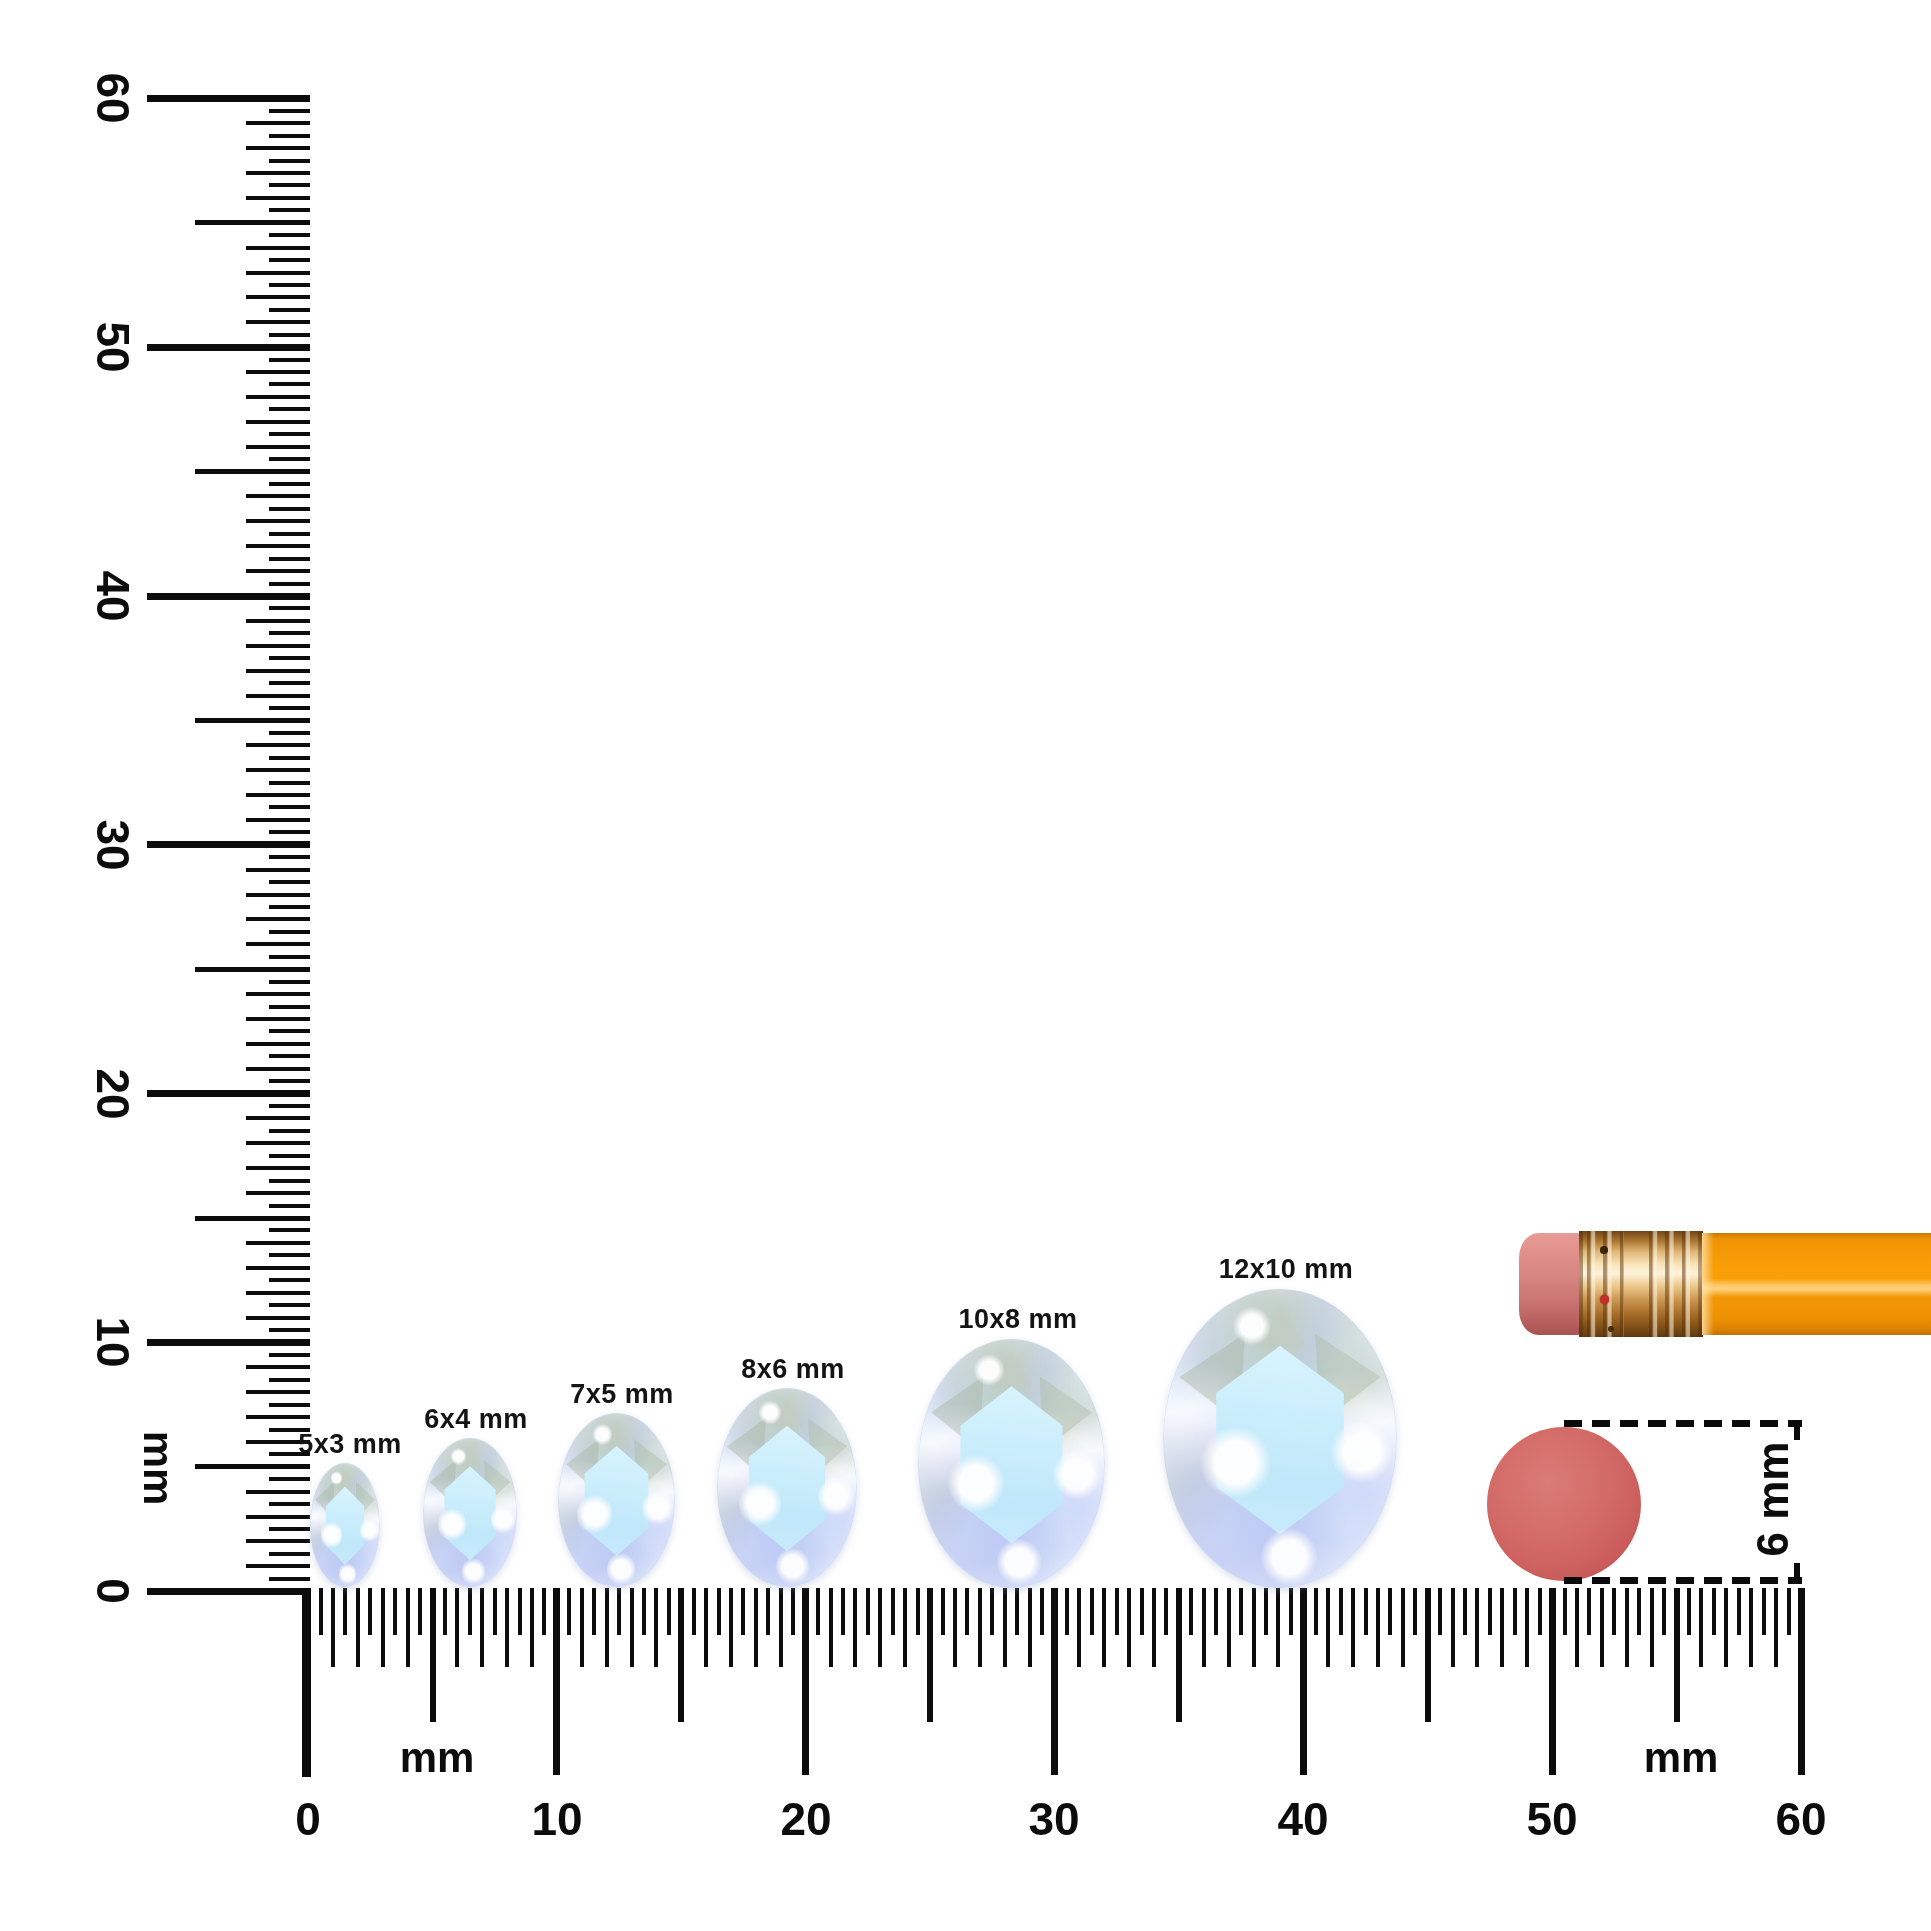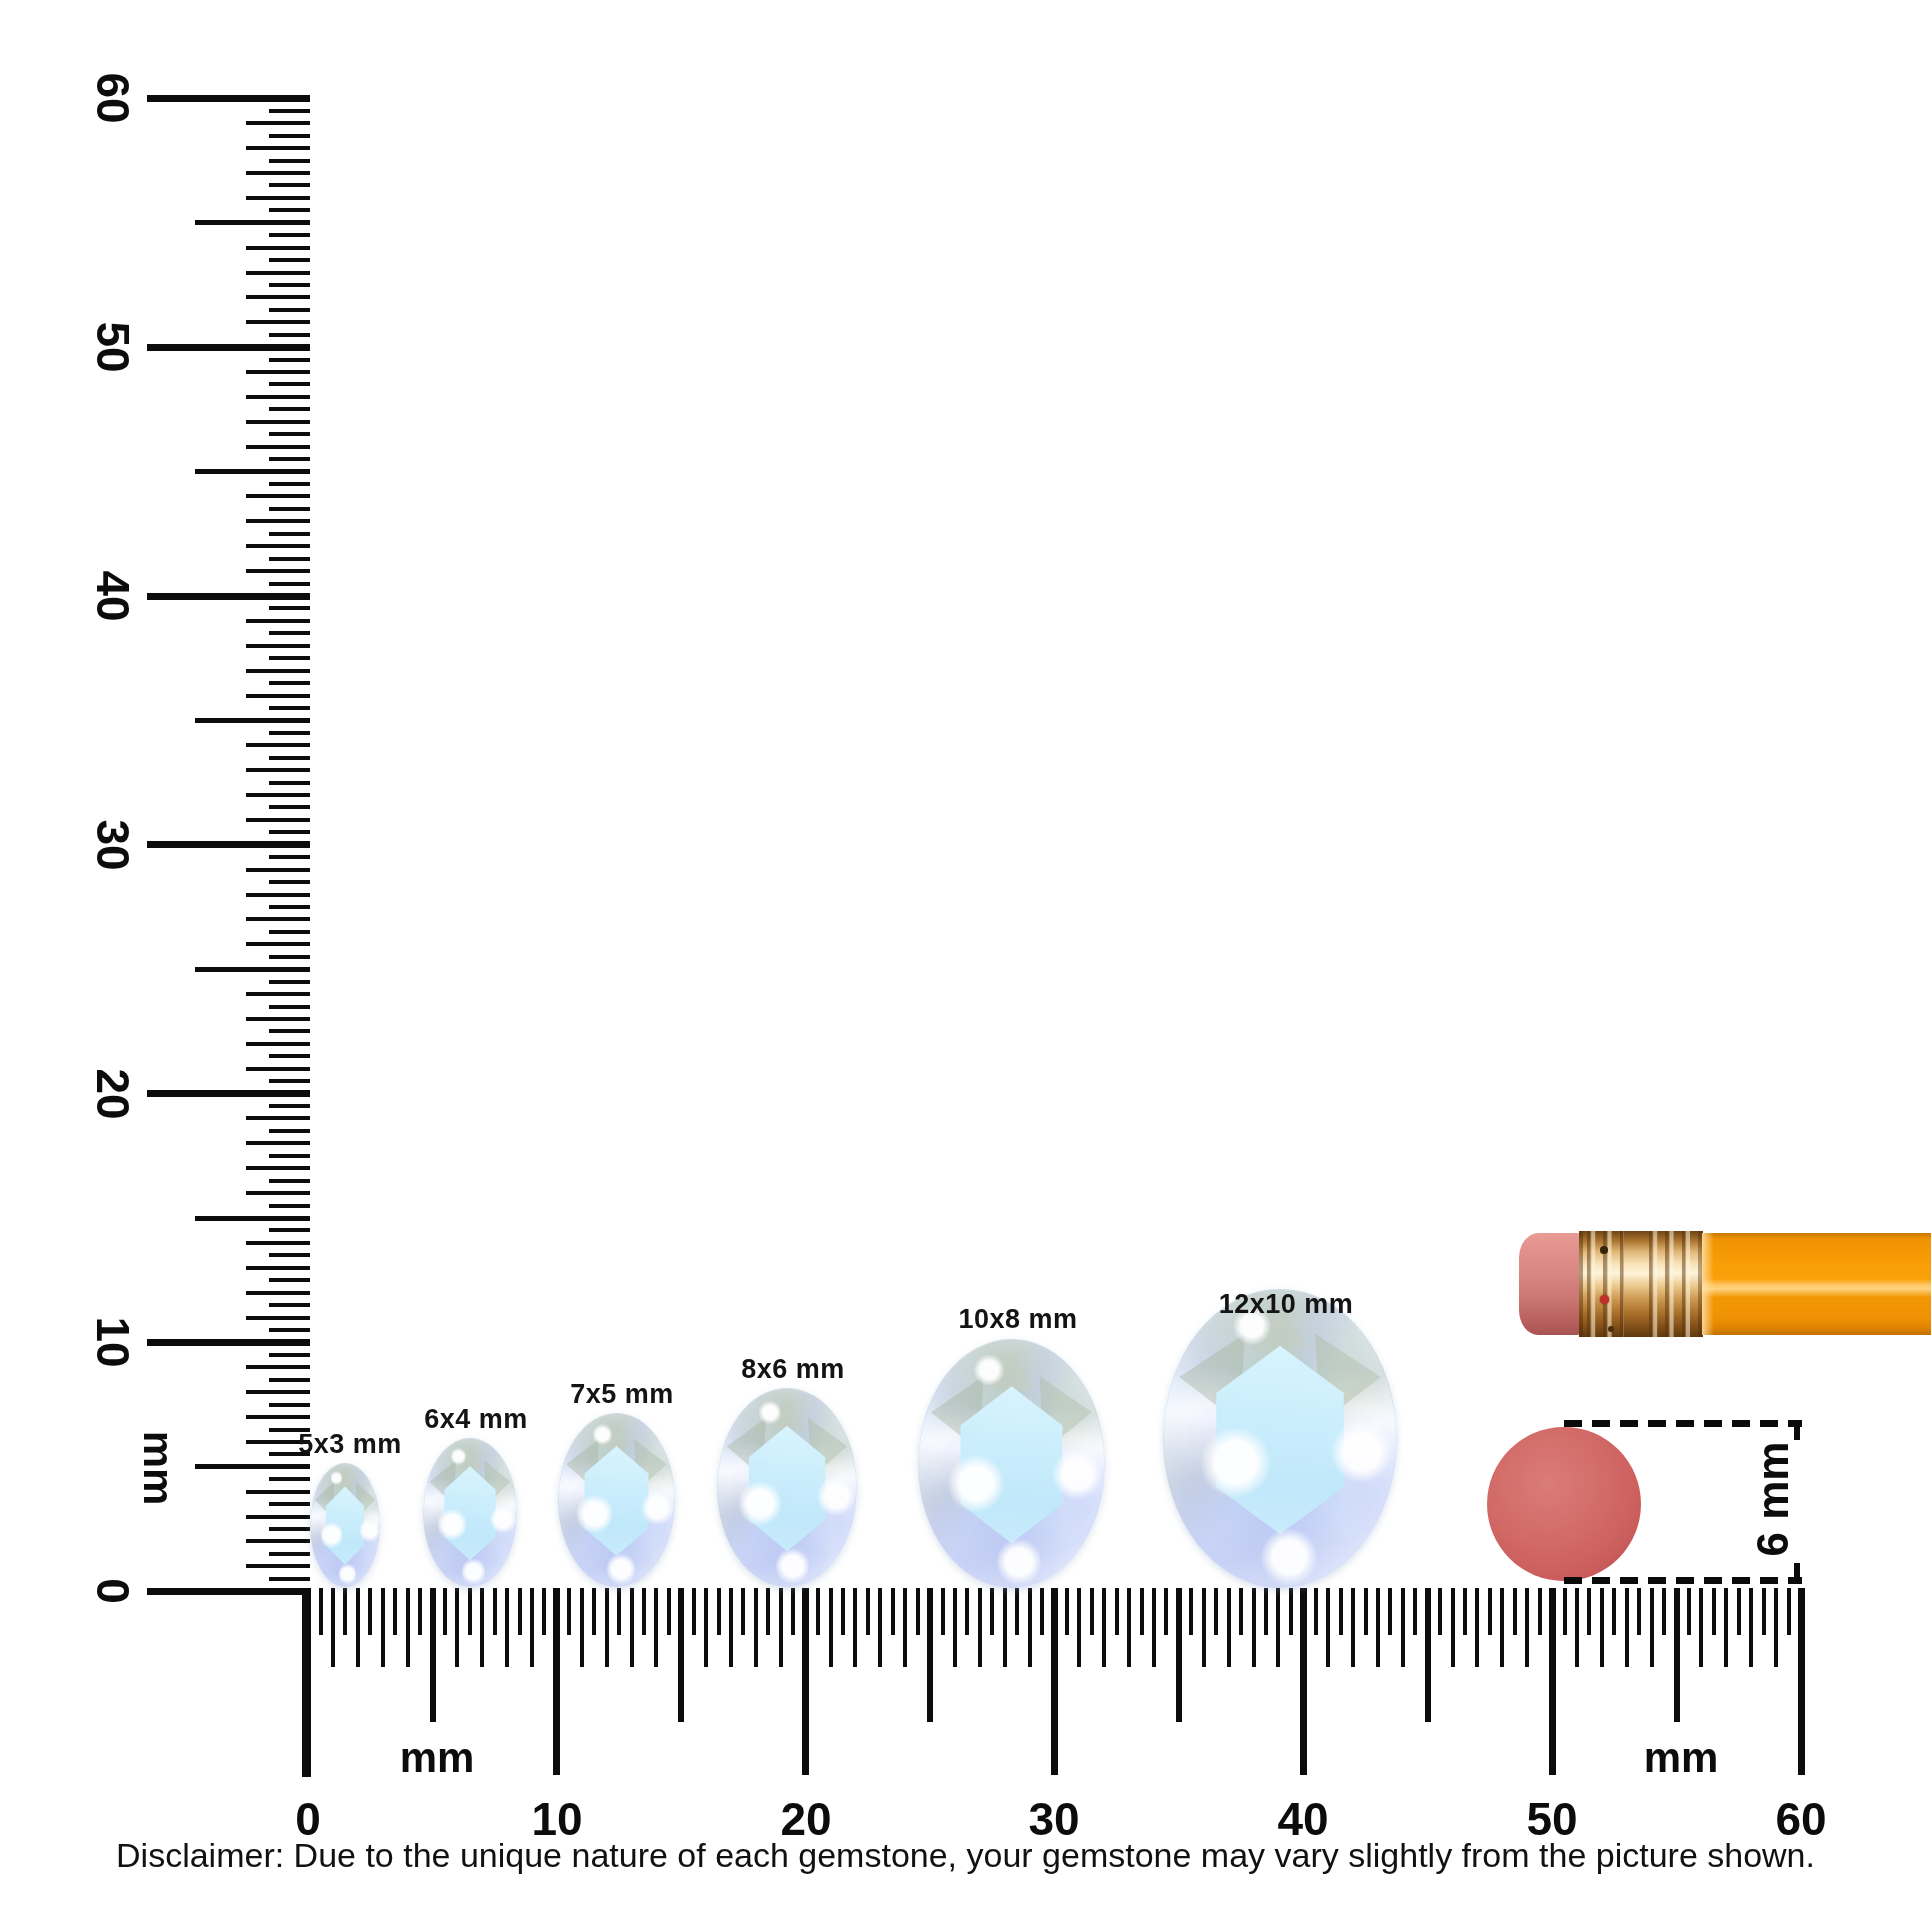--- a/index.html
+++ b/index.html
@@ -426,21 +426,21 @@
         <div class="gem-facets"></div>
         <div class="gem-tri-left"></div>
         <div class="gem-tri-right"></div>
         <div class="gem-tri-top"></div>
         <div class="gem-hex"></div>
         <div class="glint" style="left: 16%; top: 46%; width: 30%; height: 24%;"></div>
         <div class="glint" style="left: 72%; top: 44%; width: 26%; height: 20.8%;"></div>
         <div class="glint" style="left: 42%; top: 80%; width: 24%; height: 19.2%;"></div>
         <div class="glint" style="left: 30%; top: 6%; width: 16%; height: 12.8%;"></div>
       </div>
-      <div class="gem-label" style="left: 1286px; top: 1269px; margin-top: 35px;">12x10 mm</div>
+      <div class="gem-label" style="left: 1286px; top: 1269px;">12x10 mm</div>
     </div>
 
   <div class="pencil">
     <div class="eraser"></div>
     <div class="ferrule">
       <div class="crimp crimp-a"></div>
       <div class="crimp crimp-b"></div>
       <div class="ferrule-edge-l"></div>
       <div class="ferrule-edge-r"></div>
       <div class="rivet rivet-1"></div>
@@ -450,15 +450,14 @@
     <div class="pencil-body"></div>
   </div>
 
   <div class="eraser-circle"></div>
   <div class="dash-line dash-top"></div>
   <div class="dash-line dash-bottom"></div>
   <div class="dash-cap cap-top"></div>
   <div class="dash-cap cap-bottom"></div>
   <div class="dim-label">6 mm</div>
 
-  <div class="disclaimer">Disclaimer: Due to the unique nature of each gemstone, your gemstone may vary slightly from the picture shown.</div>
 </div>
 
 
 </body></html>

